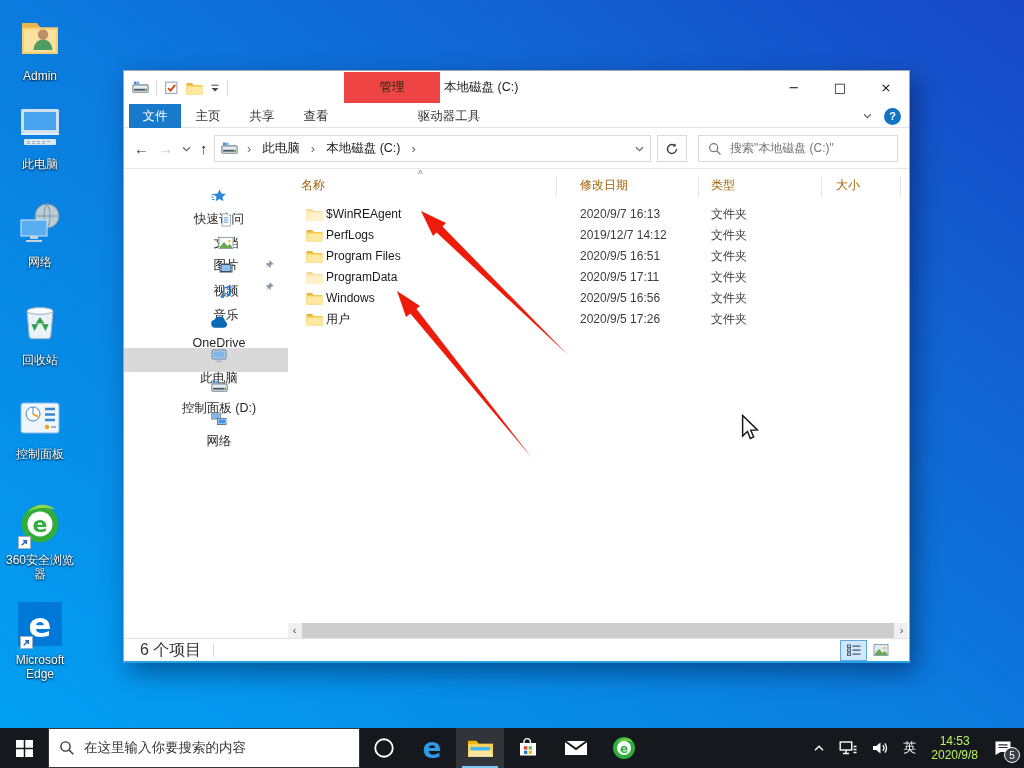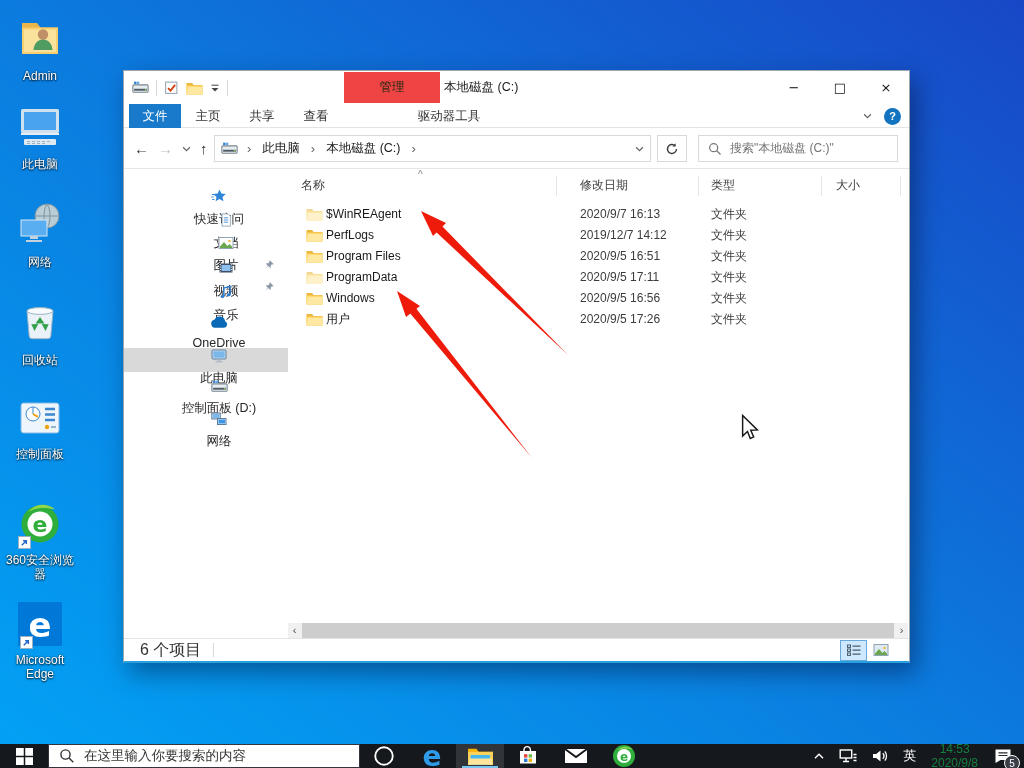--- a/index.html
+++ b/index.html
@@ -58,21 +58,21 @@
   .navpane { position:absolute; left:0; top:0; width:164px; height:100%; padding-top:19px; overflow:hidden; }
   .nav-item { position:relative; height:24px; display:flex; align-items:center; gap:7px;
     padding-left:26px; font-size:12.5px; color:#262626;flex-direction:column; }
   .nav-item.child { padding-left:40px; }
   .nav-item.gap { margin-top:8px; }
   .nav-item.selected { background:#d9d9d9; }
   .nav-item .pin { margin-left:auto; margin-right:13px; }
   .filepane { position:absolute; left:164px; top:0; right:0; height:100%; }
   .sort-caret { position:absolute; left:130px; top:0px; font-size:10px; color:#888; }
   .fhead { position:absolute; left:0; top:5px; right:0; height:24px; }
-  .fhead .hcell { position:absolute; top:0; height:24px; line-height:22px; font-size:12px; color:#404040; }
+  .fhead .hcell { position:absolute; top:0; height:24px; line-height:22px; font-size:12px; color:#a16207; }
   .hsep { position:absolute; top:2px; width:1px; height:20px; background:#e5e5e5; }
   .c-name { left:13px; } .c-date { left:276px;margin-left:16px; } .c-type { left:423px; } .c-size { left:548px; }
   .frows { position:absolute; left:0; top:35px; right:0; }
   .frow { position:relative; height:21px; }
   .frow .cell { position:absolute; top:0; height:21px; line-height:21px; font-size:12px; color:#3c3c3c; white-space:nowrap; }
   .frow .r-icon { left:18px; top:3px; }
   .frow .r-name { left:38px; color:#191919; }
   .frow.hidden-item .r-icon { opacity:.55; }
   .hscroll { position:absolute; left:0; right:1px; bottom:0; height:15px; background:#f0f0f0;
     display:flex; align-items:center; }
@@ -80,33 +80,33 @@
   .hs-thumb { height:15px; background:#cdcdcd; flex:1; margin:0 1px; }
   .statusbar { position:absolute; left:0; right:0; bottom:0; height:23px; border-top:1px solid #e4e4e4;
     background:#fff; display:flex; align-items:center; }
   .statusbar .count { margin-left:16px; font-size:16px; color:#333; }
   .statusbar .sdiv { width:1px; height:14px; background:#d9d9d9; margin-left:12px; }
   .view-btns { margin-left:auto; margin-right:16px; display:flex; gap:2px; }
   .view-btn { width:25px; height:19px; display:flex; align-items:center; justify-content:center; }
   .view-btn.active { background:#cde8ff; outline:1px solid #66a7dd; }
 
   
-  .taskbar { position:absolute; left:0; bottom:0; width:1024px; height:24px; background:#15181d;
+  .taskbar { position:absolute; left:0; bottom:0; width:1024px; height:40px; background:#15181d;
     display:flex; align-items:stretch; z-index:50; }
   .tb-start { width:48px; display:flex; align-items:center; justify-content:center; }
   .tb-search { width:312px; background:#fff; border:1px solid #33373d; display:flex; align-items:center;
     gap:9px; padding:0 10px; }
   .tb-search .ph { font-size:13.5px; color:#333; white-space:nowrap; }
   .tb-btn { width:48px; display:flex; align-items:center; justify-content:center; position:relative; }
   .tb-btn.active { background:rgba(255,255,255,.12); }
   .tb-btn.active::after { content:""; position:absolute; left:6px; right:6px; bottom:0; height:2px; background:#76c8f2; }
   .tray { margin-left:auto; display:flex; align-items:center; }
   .tray-item { display:flex; align-items:center; justify-content:center; height:40px; padding:0 7px; color:#fff; }
   .tray-lang { font-size:13px; }
-  .tray-clock { text-align:center; font-size:12px; line-height:14px; color:#15803d; padding:0 8px; }
+  .tray-clock { text-align:center; font-size:12px; line-height:14px; color:#bef264; padding:0 8px; }
   .tray-action { position:relative; padding:0 12px 0 8px; }
   .badge { position:absolute; right:4px; bottom:5px; width:16px; height:16px; border-radius:50%;
     background:#3a3f47; border:1.5px solid #fff; color:#fff; font-size:10px;
     display:flex; align-items:center; justify-content:center; }
 
   .overlay { position:absolute; left:0; top:0; width:1024px; height:768px; pointer-events:none; z-index:60; }
   .cursor { position:absolute; left:740px; top:414px; z-index:70; }
 </style>
 </head>
 <body>

